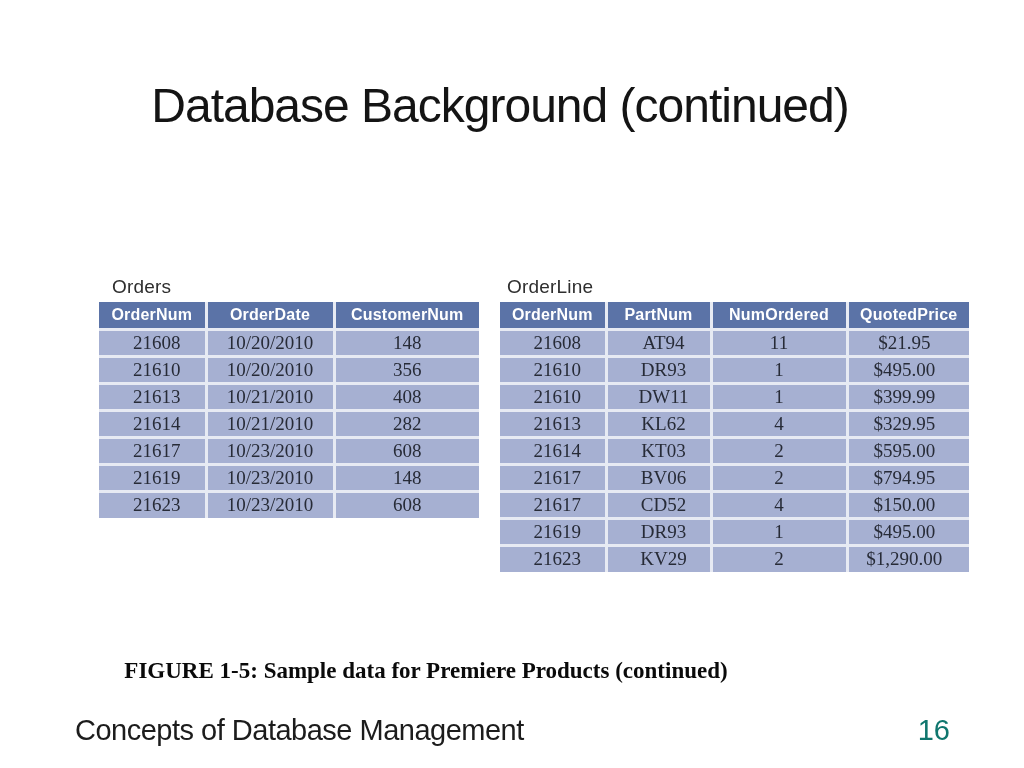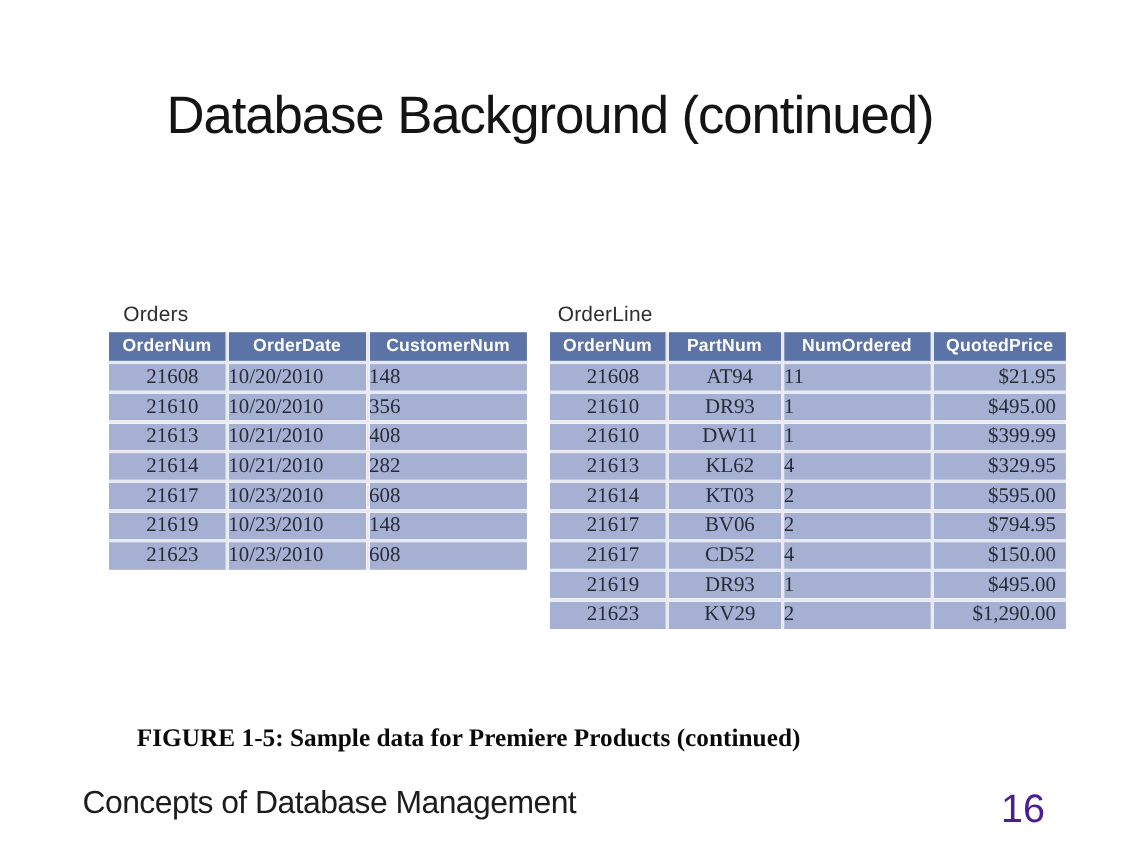--- a/index.html
+++ b/index.html
@@ -62,44 +62,44 @@
     letter-spacing: 0.2px;
   }
   table.dtable td {
     background: var(--row-bg);
     color: var(--cell-text);
     font-family: "Liberation Serif", serif;
     font-size: 19px;
     height: 27px;
   }
   .al-left   { text-align: center;  padding-left: 10px; }
-  .al-center { text-align: left; }
-  .al-right  { text-align: right; padding-right: 9px; }
+  .al-center { text-align: center; }
+  .al-right  { text-align: center; padding-right: 9px; }
   .figure-caption {
     position: absolute;
     top: 658px; left: 0; width: 852px;
     text-align: center;
     font-family: "Liberation Serif", serif;
     font-weight: 700;
     font-size: 23px;
     color: #0a0a0a;
   }
   .footer-left {
     position: absolute;
     left: 75px; top: 714px;
     font-size: 29px;
     letter-spacing: -0.5px;
     color: #1c1c1c;
     text-align: center;
   }
   .footer-page {
     position: absolute;
     right: 74px; top: 714px;
-    font-size: 36px;
-    color: #4c1d95;
+    font-size: 29px;
+    color: #0f766e;
   }
 </style>
 </head>
 <body>
 
 <div class="slide-title">Database Background (continued)</div>
 
 <div class="table-group orders-group">
   <div class="table-label">Orders</div>
   <table class="dtable">

